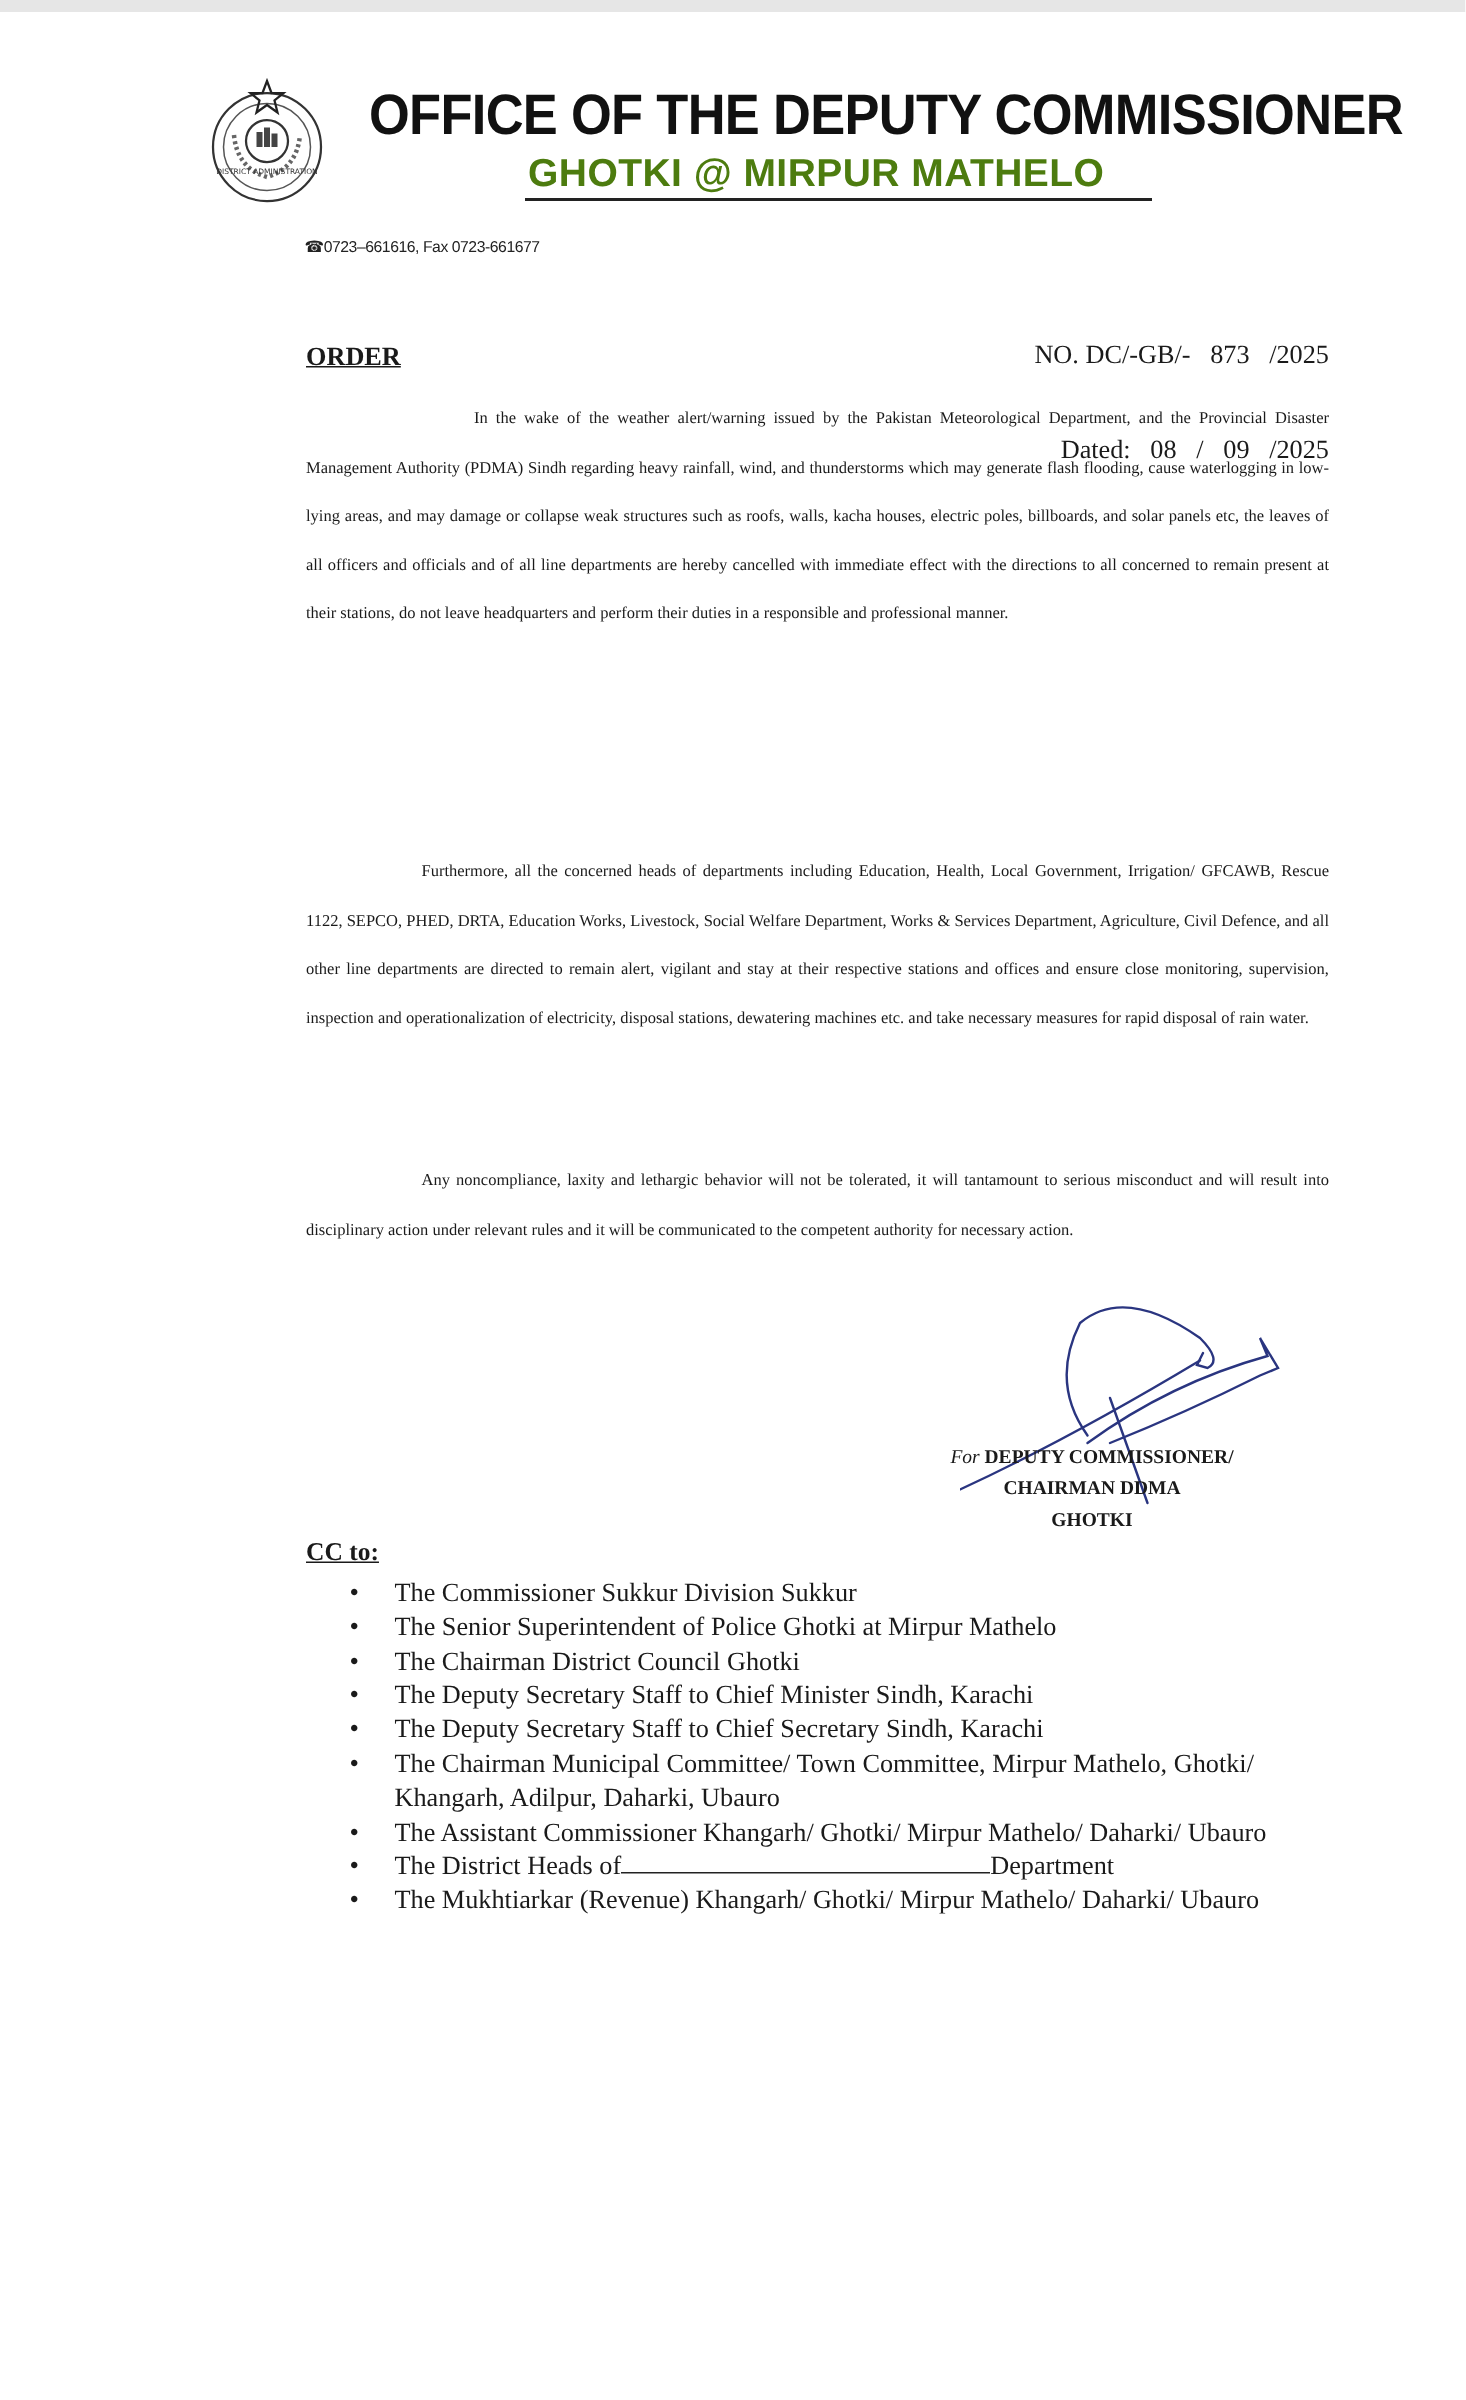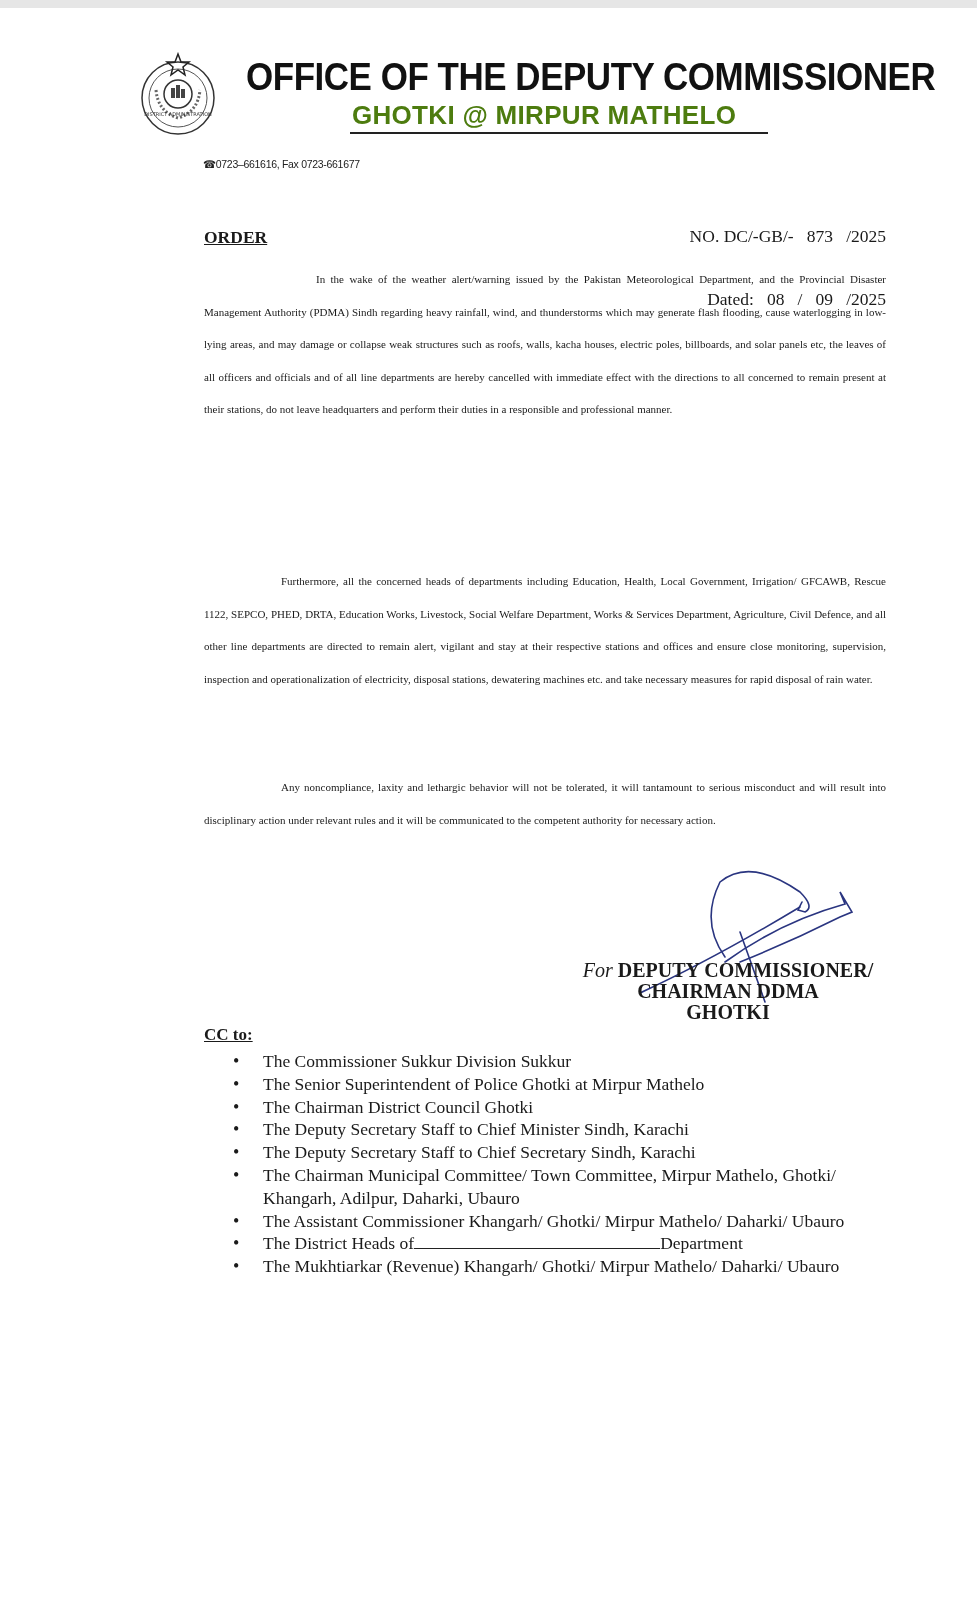--- a/index.html
+++ b/index.html
@@ -11,21 +11,21 @@
   .subline { position: absolute; left: 350px; top: 132px; width: 418px; height: 2px; background: #222; }
   .contact { position: absolute; left: 203px; top: 146px; font-family: "Liberation Sans", sans-serif; font-size: 10.5px; letter-spacing: -0.3px; color: #222; white-space: nowrap; margin-top: 12px; }
   .refno { position: absolute; right: 91px; top: 184px; font-size: 17.5px; text-align: right; line-height: 21px; white-space: pre; margin-left: 27px; }
   .refrow { display: block; }
   .order { position: absolute; left: 204px; top: 227px; font-weight: bold; font-size: 17.5px; text-decoration: underline; }
   .para { position: absolute; left: 204px; width: 682px; font-size: 11px; line-height: 32.6px; text-align: justify; text-indent: 112px; }
   .p1 { top: 263px; }
   .p2 { top: 565px; text-indent: 77px; }
   .p3 { top: 771px; text-indent: 77px; }
   .signature { position: absolute; left: 640px; top: 862px; width: 230px; height: 150px; }
-  .sigblock { position: absolute; left: 560px; top: 960px; width: 336px; text-align: center; font-size: 20px; line-height: 21px; font-weight: bold; }
+  .sigblock { position: absolute; left: 560px; top: 960px; width: 336px; text-align: center; font-size: 13px; line-height: 21px; font-weight: bold; }
   .sigblock i { font-weight: normal; }
   .cc { position: absolute; left: 204px; top: 1025px; font-weight: bold; font-size: 17px; text-decoration: underline; }
   .cclist { position: absolute; left: 231px; top: 1048px; width: 680px; margin: 2px; padding: 0; list-style: none; font-size: 17.5px; line-height: 22.8px; }
   .cclist li { position: relative; padding-left: 30px; }
   .cclist li::before { content: "\2022"; position: absolute; left: 0; top: 0; font-size: 18px; }
   .blank { display: inline-block; width: 246px; border-bottom: 1px solid #222; height: 14px; vertical-align: baseline; }
 </style>
 </head>
 <body>
 

